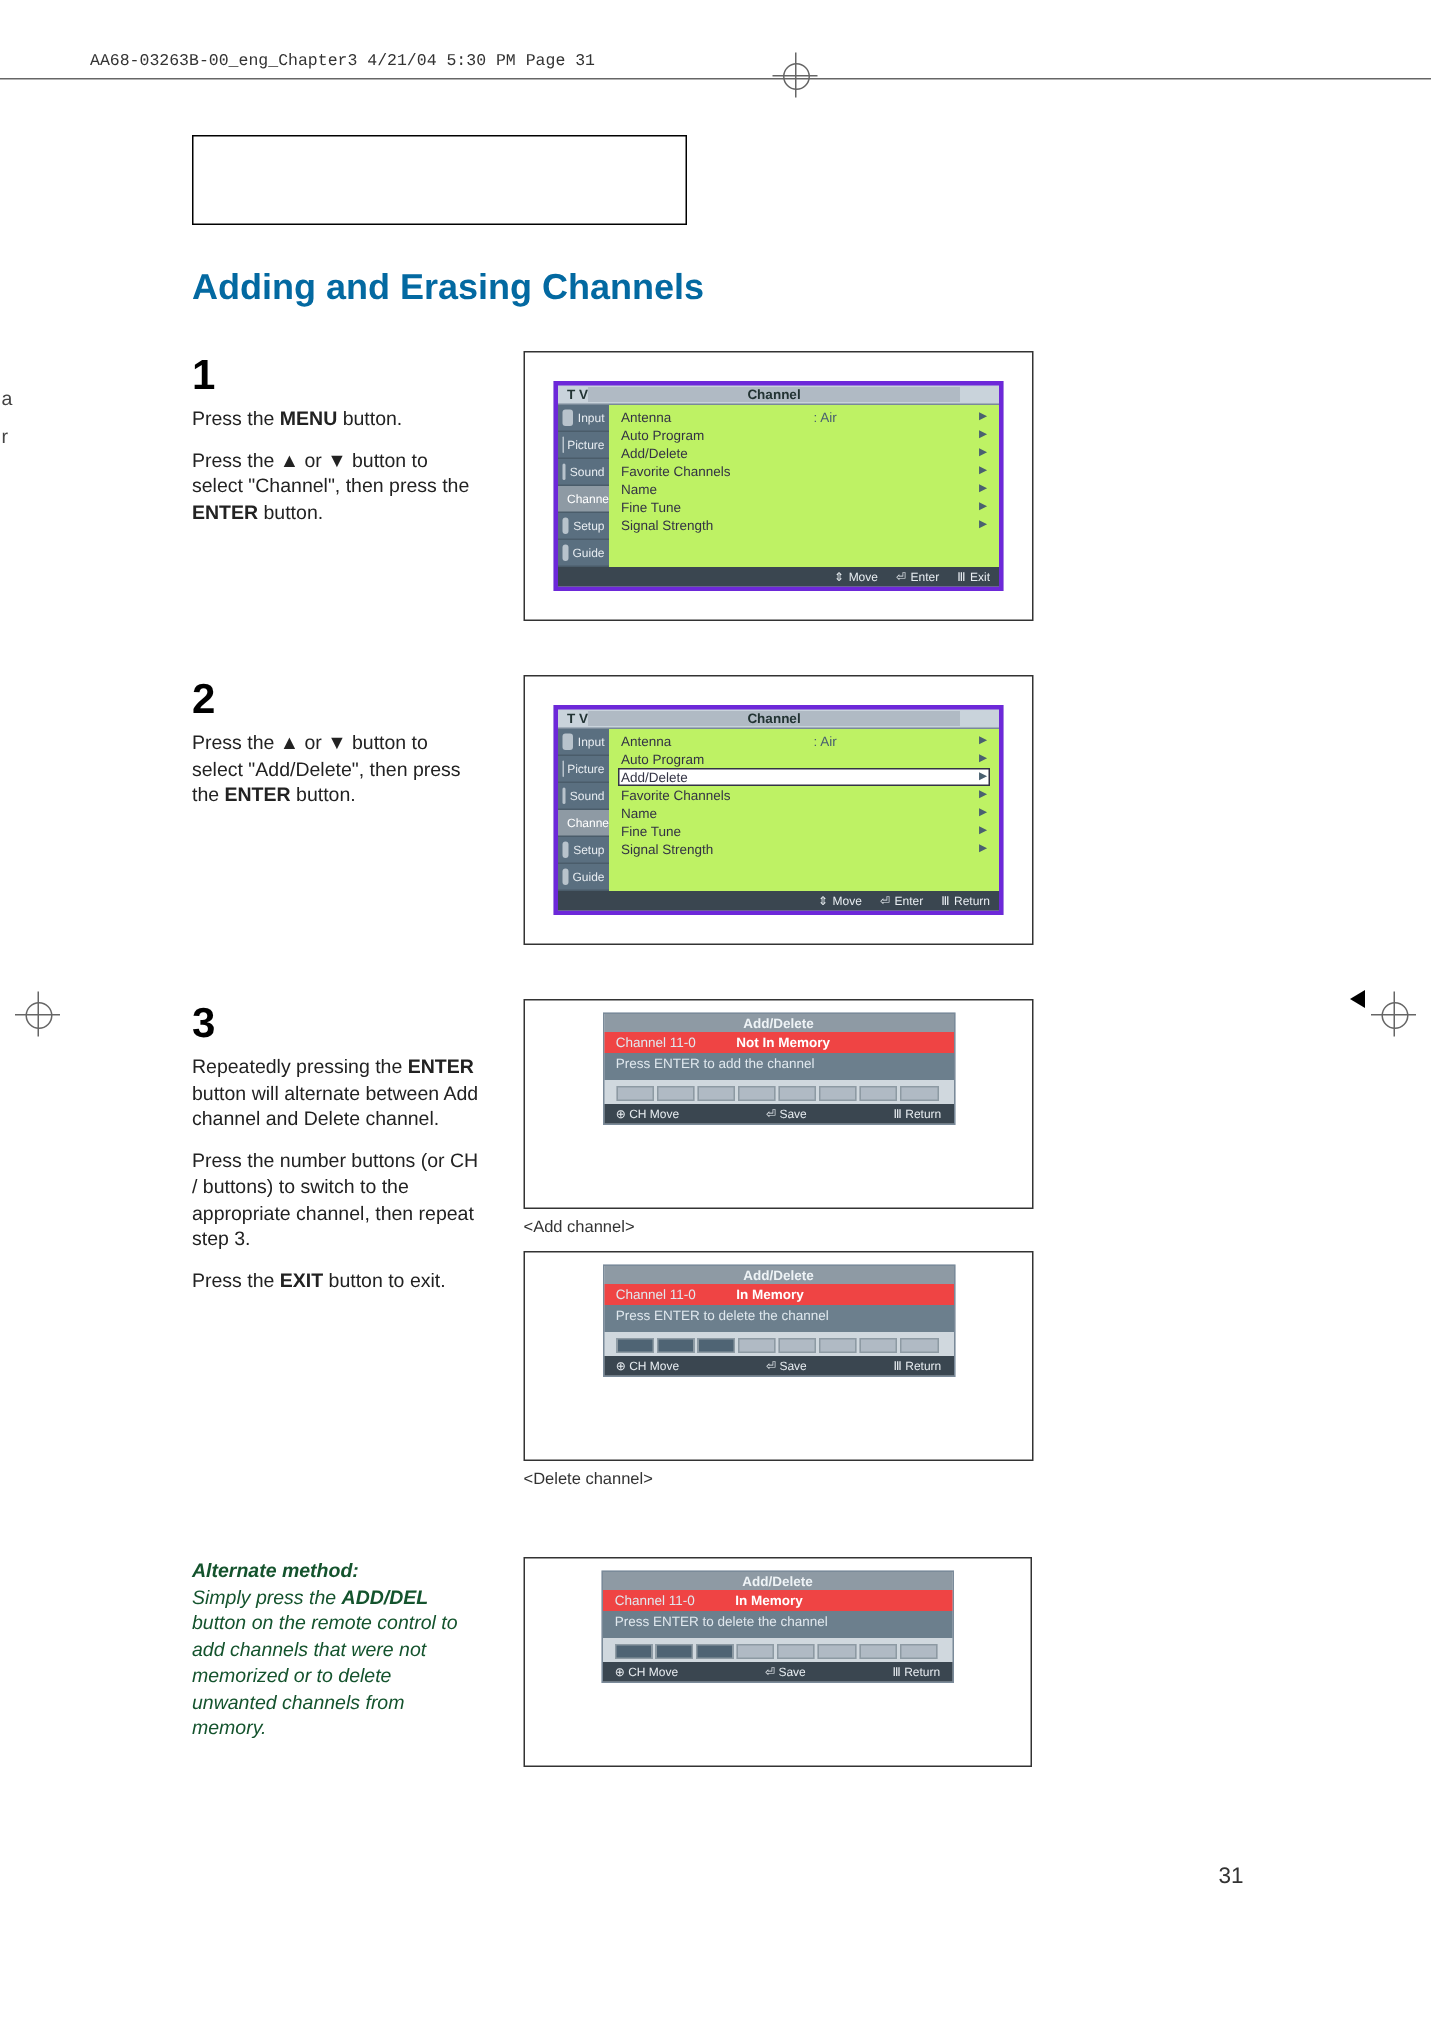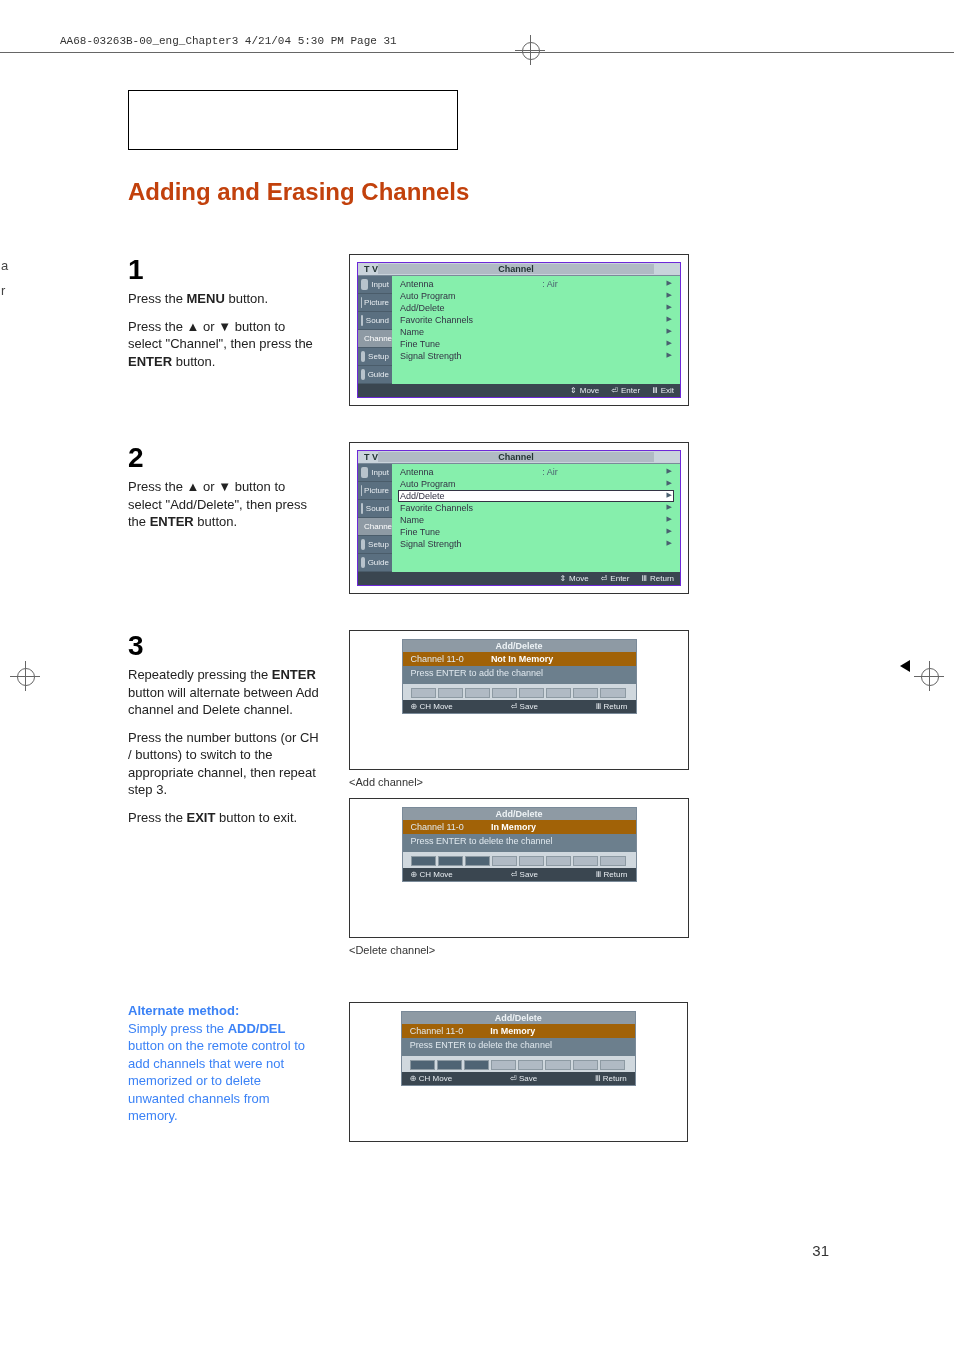--- a/index.html
+++ b/index.html
@@ -95,22 +95,22 @@
   }
   .black-box {
     width: 330px;
     height: 60px;
     border: 1px solid #000;
     margin-bottom: 28px;
   }
   h1 {
     font-size: 24px;
     font-weight: bold;
-    margin-bottom: 48px;
-    color: #c2410c;
+    margin-bottom: 28px;
+    color: #0369a1;
   }
   .left-letters {
     position: absolute;
     left: -127px;
     top: 168px;
     font-size: 13px;
     color: #444;
   }
   .left-letters div { margin-bottom: 10px; }
   .triangle-left {
@@ -140,22 +140,22 @@
   .step-text b { font-weight: bold; }
   .ot-box {
     border: 1px solid #333;
     width: 340px;
     min-height: 140px;
     position: relative;
     padding: 0;
     background: #fff;
   }
   .menu-panel {
-    margin: 7px;
-    border: 1px solid #6d28d9;
+    margin: 19px;
+    border: 3px solid #6d28d9;
     background: #c9d3db;
     font-size: 9px;
   }
   .tv-title {
     display: flex;
     justify-content: space-between;
     padding: 1px 6px;
     font-weight: bold;
     color: #233;
     border-bottom: 1px solid #7a8a99;
@@ -177,21 +177,21 @@
   }
   .tab.sel { background: #8e9aa4; color: #fff; }
   .tab-icon {
     width: 11px; height: 11px;
     background: #b8c3cc;
     border-radius: 2px;
     display: inline-block;
   }
   .menu-list {
     flex: 1;
-    background: #86efac;
+    background: #bef264;
     padding: 2px 6px 4px 6px;
   }
   .menu-item {
     display: flex;
     justify-content: space-between;
     padding: 1px 2px;
     color: #334;
     font-size: 9px;
   }
   .menu-item.hl {
@@ -225,21 +225,21 @@
     text-align: center;
     color: #eef3f6;
     background: #8e9aa4;
     padding: 1px;
     font-weight: bold;
   }
   .sub-row1 {
     display: flex;
     gap: 6px;
     padding: 2px 8px;
-    background: #a16207;
+    background: #ef4444;
     color: #e0e8ee;
   }
   .sub-row1 b { color: #fff; margin-left: 21px; }
   .sub-row2 {
     padding: 2px 8px 6px 8px;
     background: #6c7f8d;
     color: #e0e8ee;
   }
   .progress-bar {
     height: 10px;
@@ -265,21 +265,21 @@
     text-align: left;
     font-size: 11px;
     color: #333;
     margin: 6px 0 10px 0;
   }
   .alt-method {
     width: 560px;
     display: flex;
     gap: 28px;
   }
-  .alt-text { width: 193px; font-size: 13px; line-height: 1.35; color: #3b82f6; }
+  .alt-text { width: 193px; font-size: 13px; line-height: 1.35; color: #14532d; font-style: italic; }
   .alt-text b { font-weight: bold; }
   .page-num {
     position: absolute;
     bottom: 92px;
     right: 125px;
     font-size: 15px;
     color: #333;
   }
 </style>
 </head>

